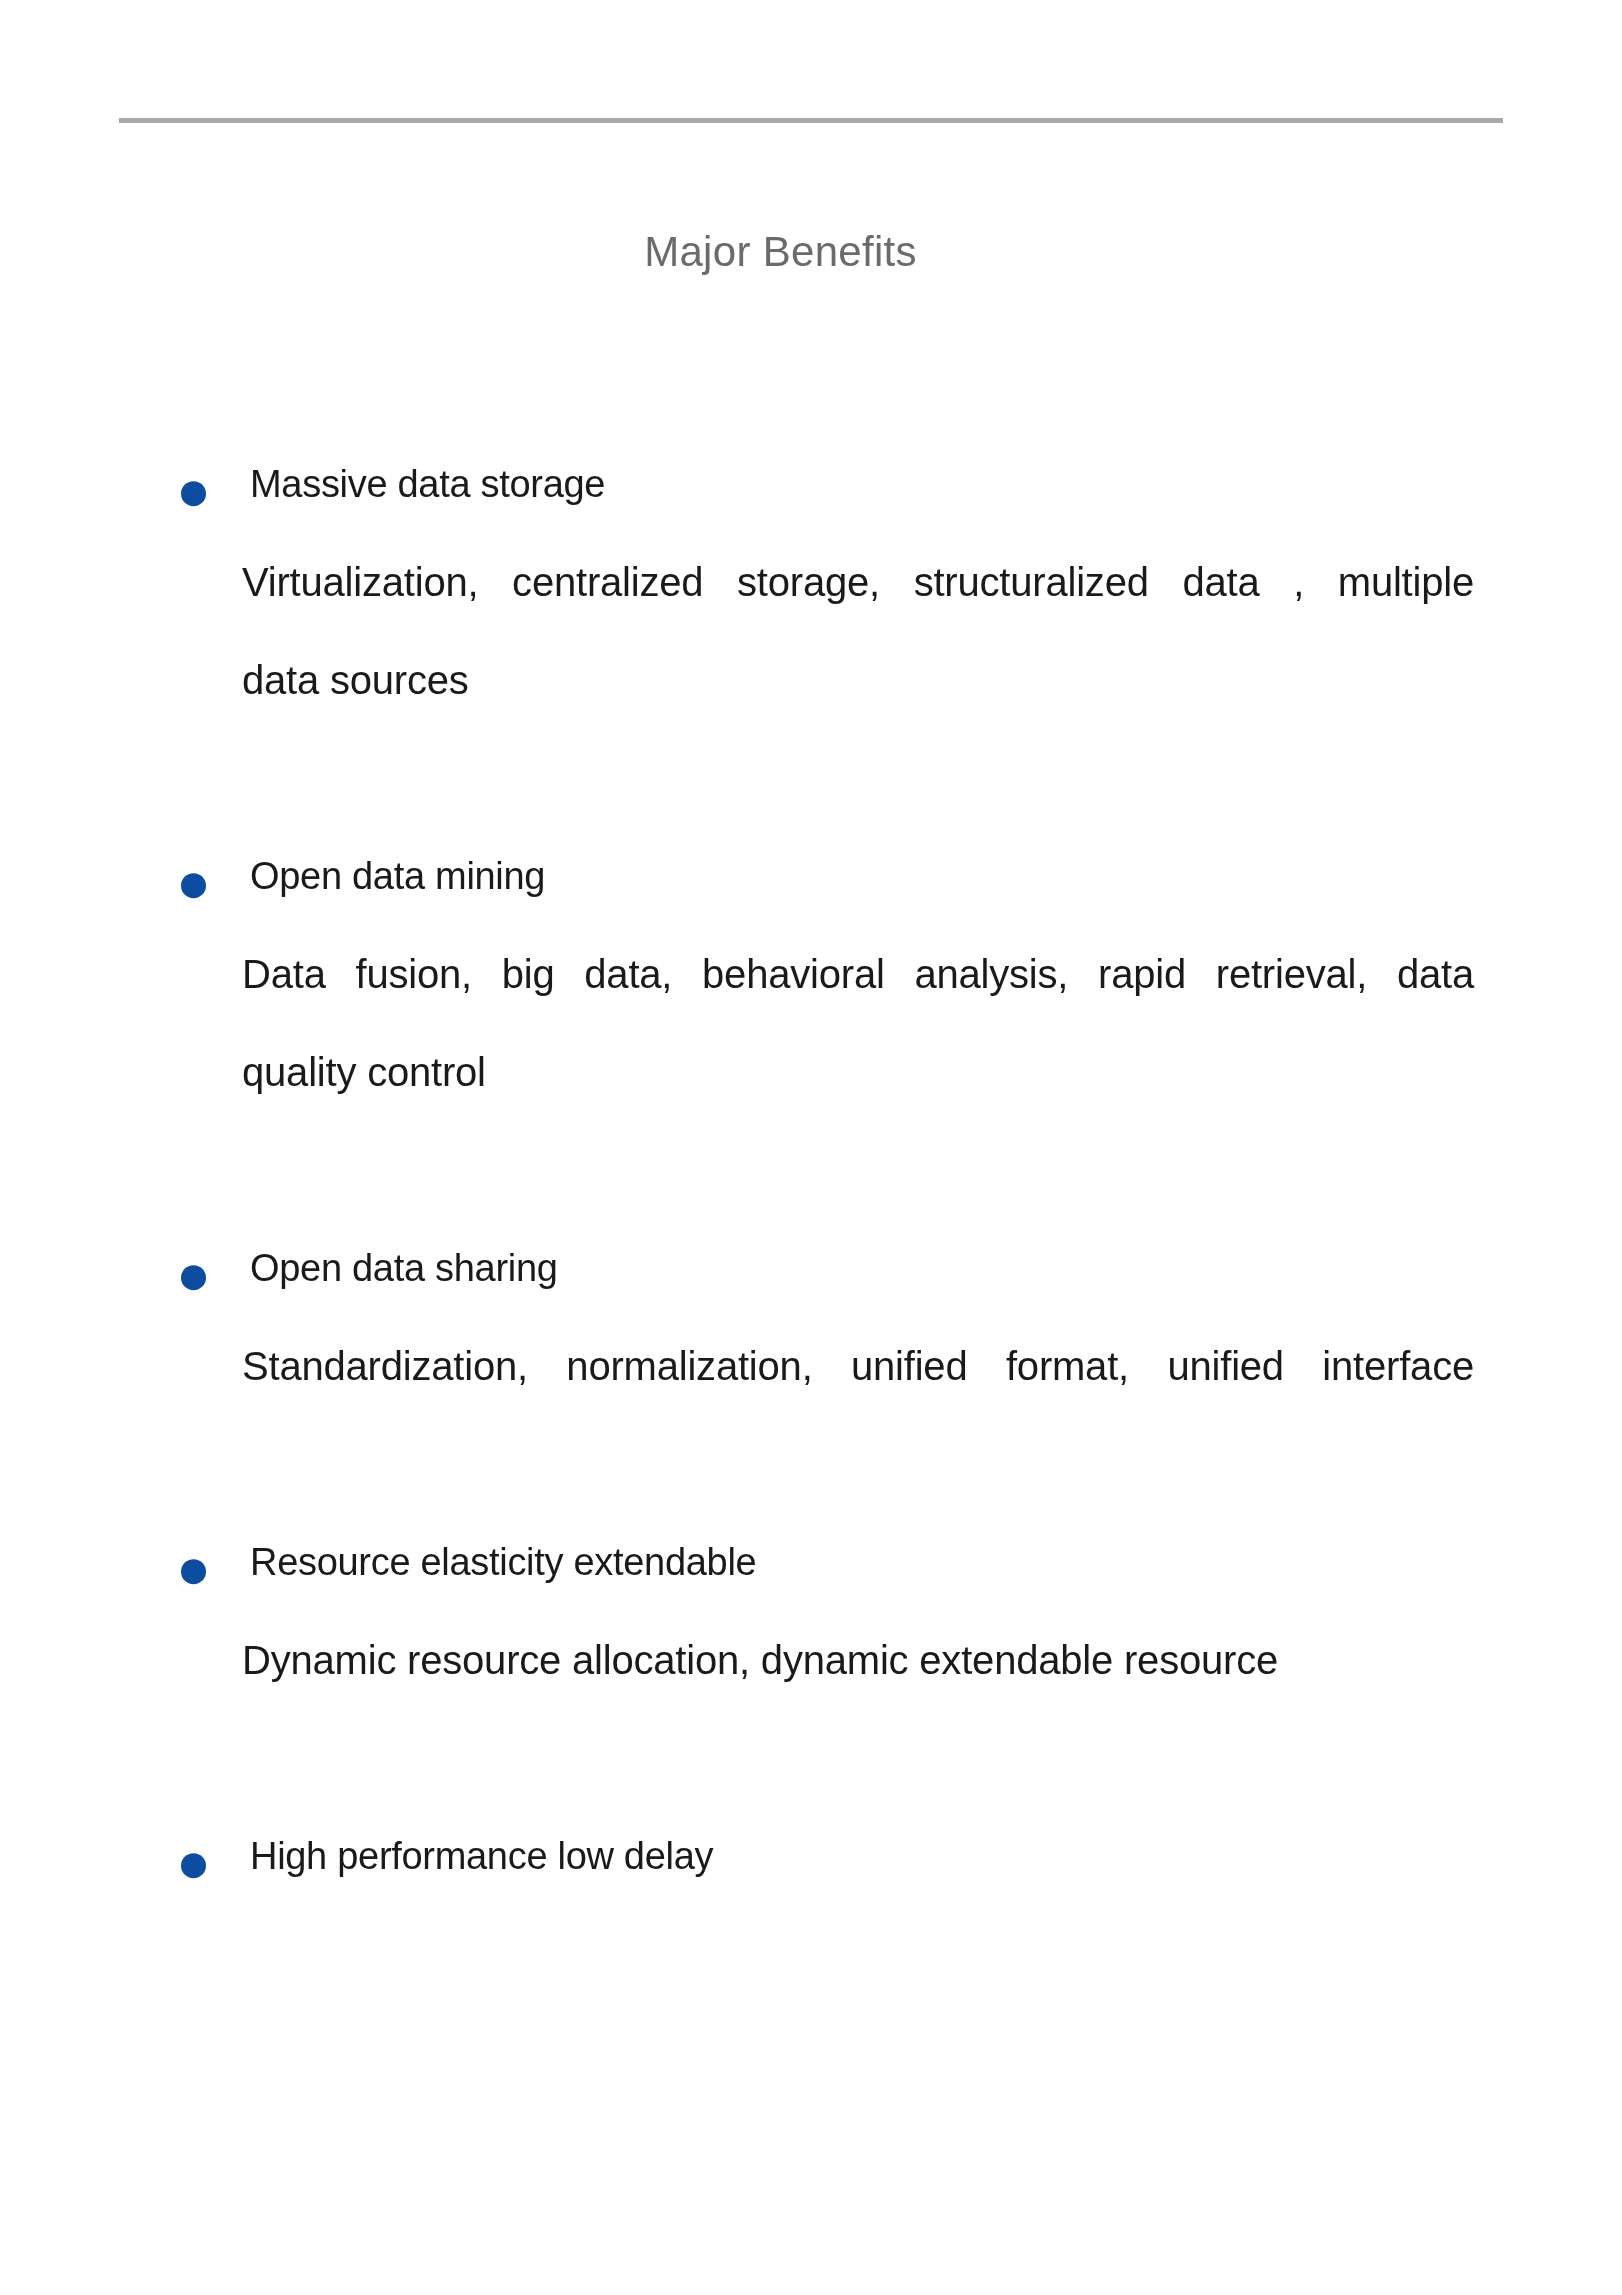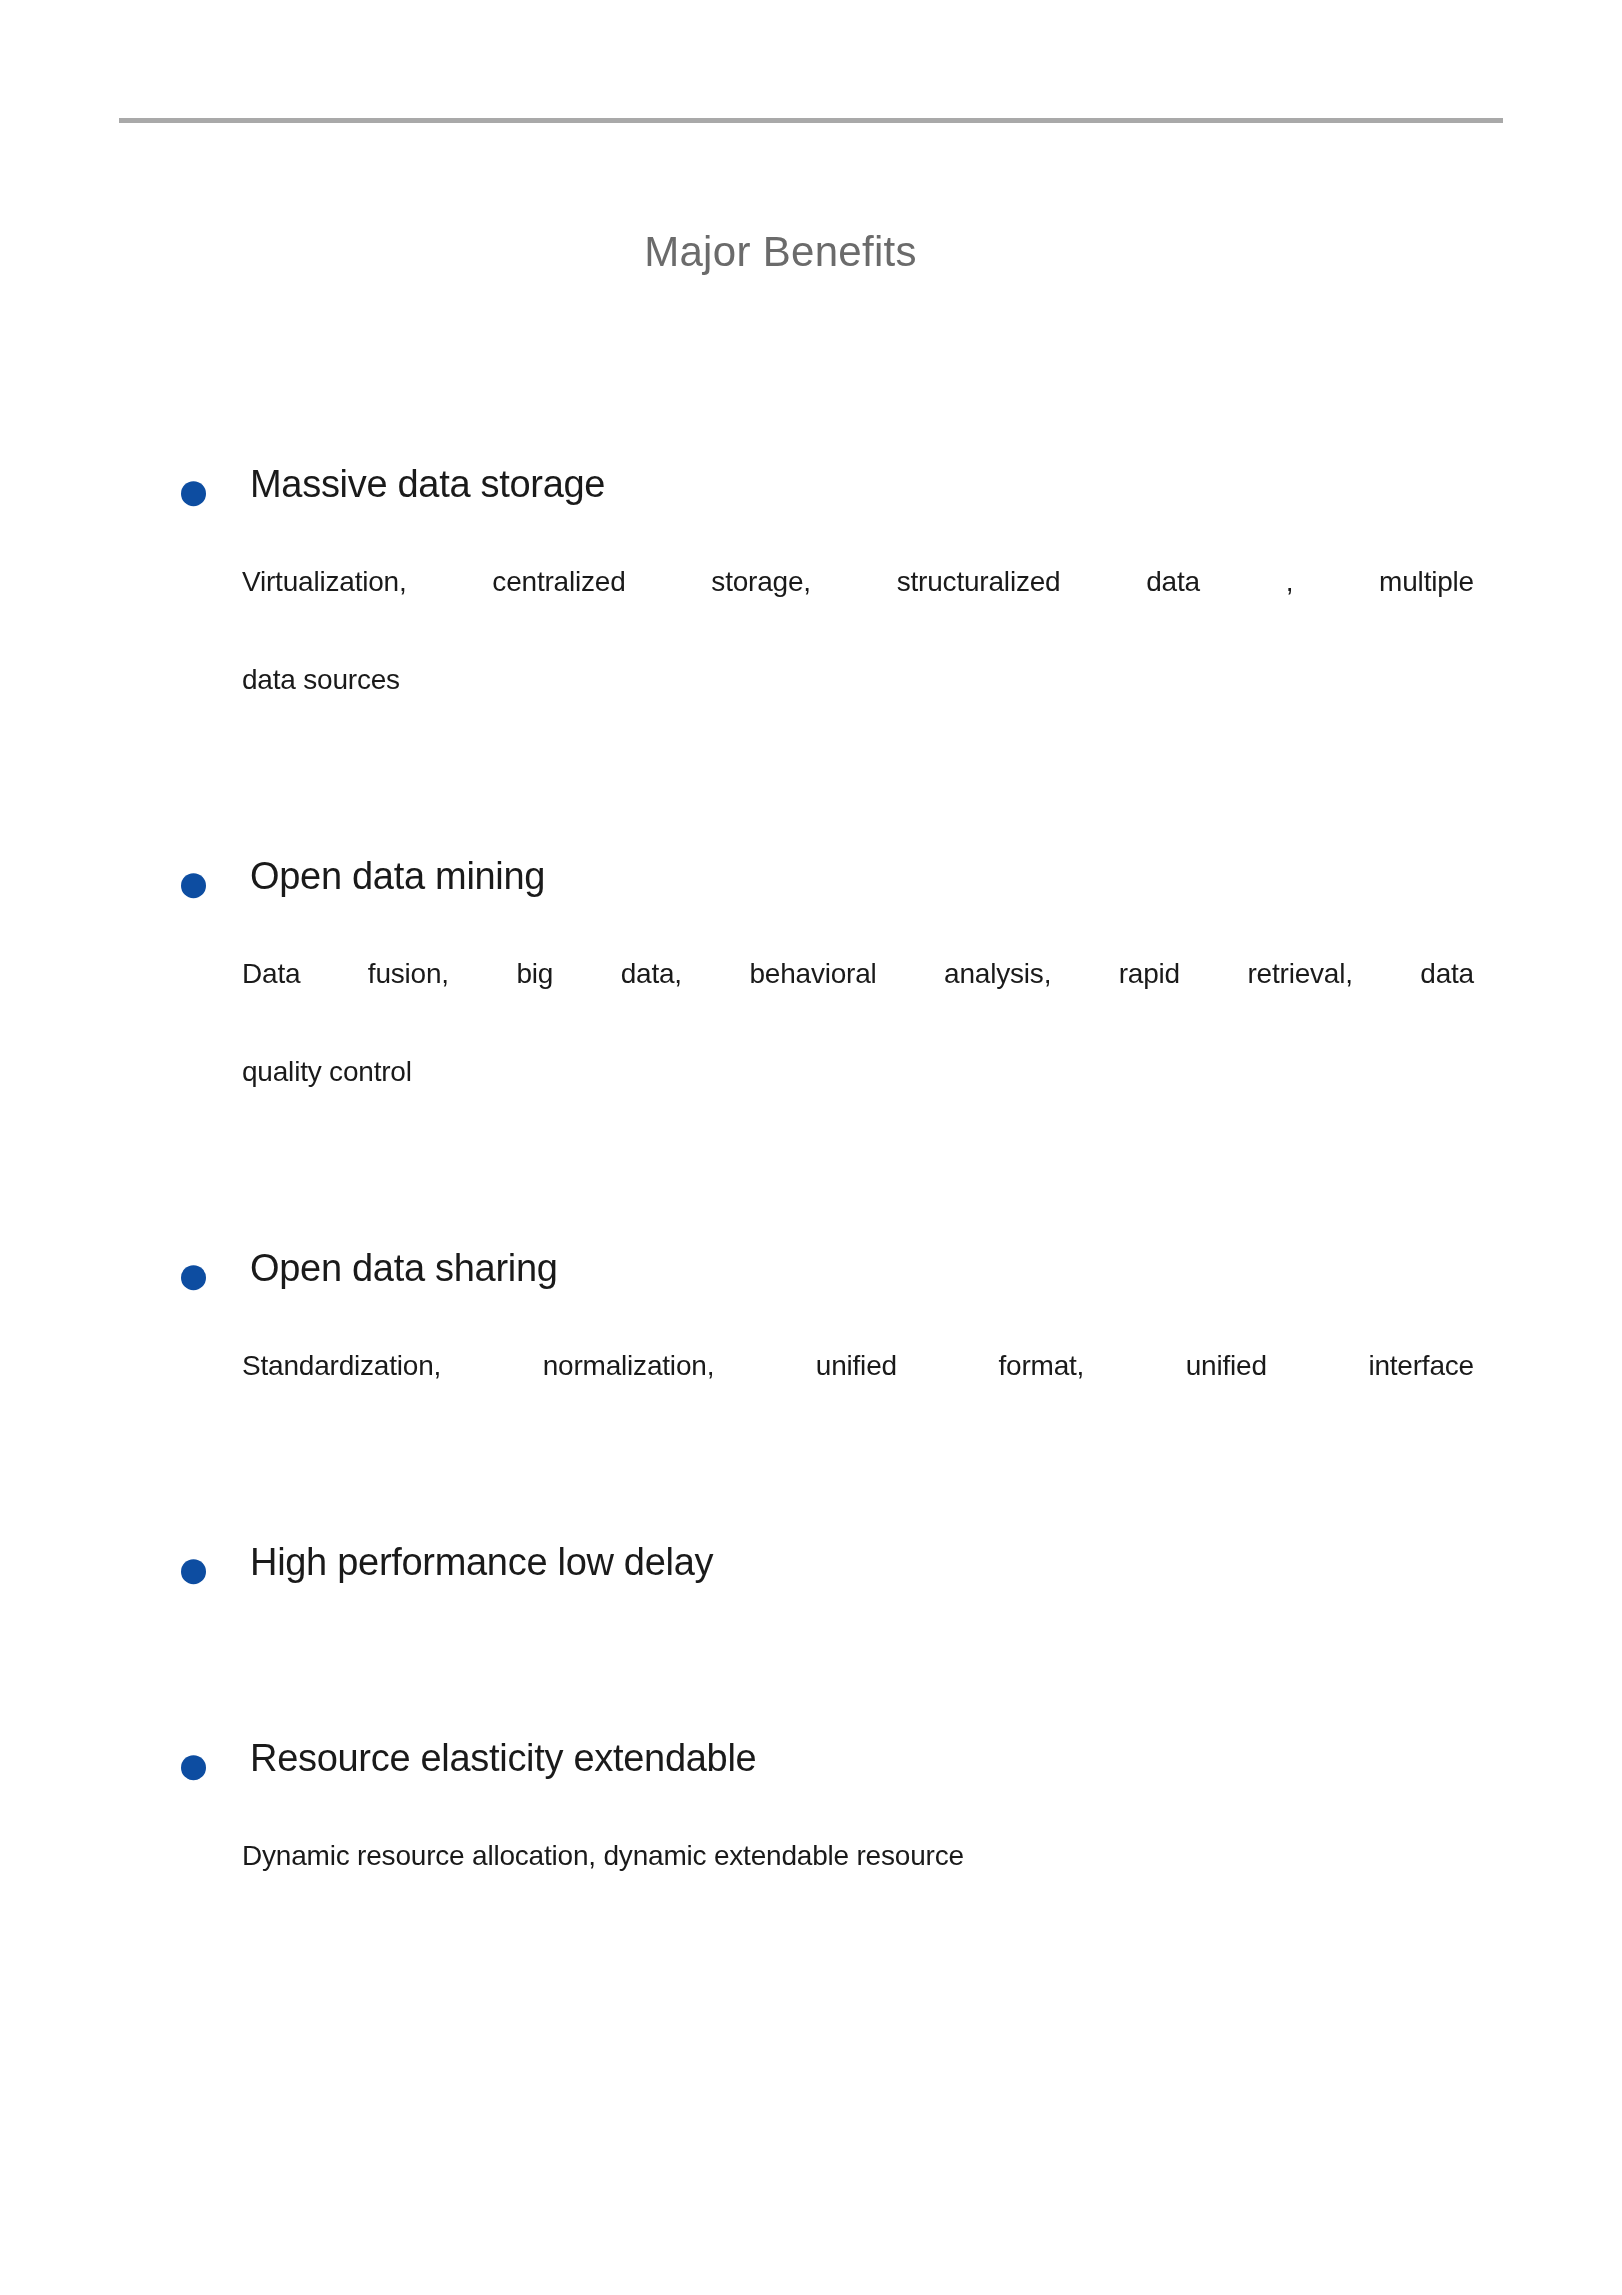--- a/index.html
+++ b/index.html
@@ -64,21 +64,21 @@
     margin: 8px;
     font-size: 38px;
     font-weight: 400;
     letter-spacing: -0.3px;
     color: var(--text);
     white-space: nowrap;
   }
   .line {
     margin: 0 17px 0 61px;
     width: 1232px;
-    font-size: 28px;
+    font-size: 40px;
     line-height: 98px;
     letter-spacing: -0.2px;
     color: var(--text);
     white-space: nowrap;
   }
   .line.fill {
     text-align: justify;
     text-align-last: justify;
   }
 </style>
@@ -113,27 +113,27 @@
       <div class="heading-line">
         <span class="bullet"></span>
         <h2 class="heading">Open data sharing</h2>
       </div>
       <p class="line fill">Standardization, normalization, unified format, unified interface</p>
     </section>
 
     <section class="benefit">
       <div class="heading-line">
         <span class="bullet"></span>
-        <h2 class="heading">High performance low delay</h2>
+        <h2 class="heading">Resource elasticity extendable</h2>
       </div>
+      <p class="line">Dynamic resource allocation, dynamic extendable resource</p>
     </section>
 
     <section class="benefit">
       <div class="heading-line">
         <span class="bullet"></span>
-        <h2 class="heading">Resource elasticity extendable</h2>
+        <h2 class="heading">High performance low delay</h2>
       </div>
-      <p class="line">Dynamic resource allocation, dynamic extendable resource</p>
     </section>
 
   </div>
 </div>
 
 
 </body></html>

